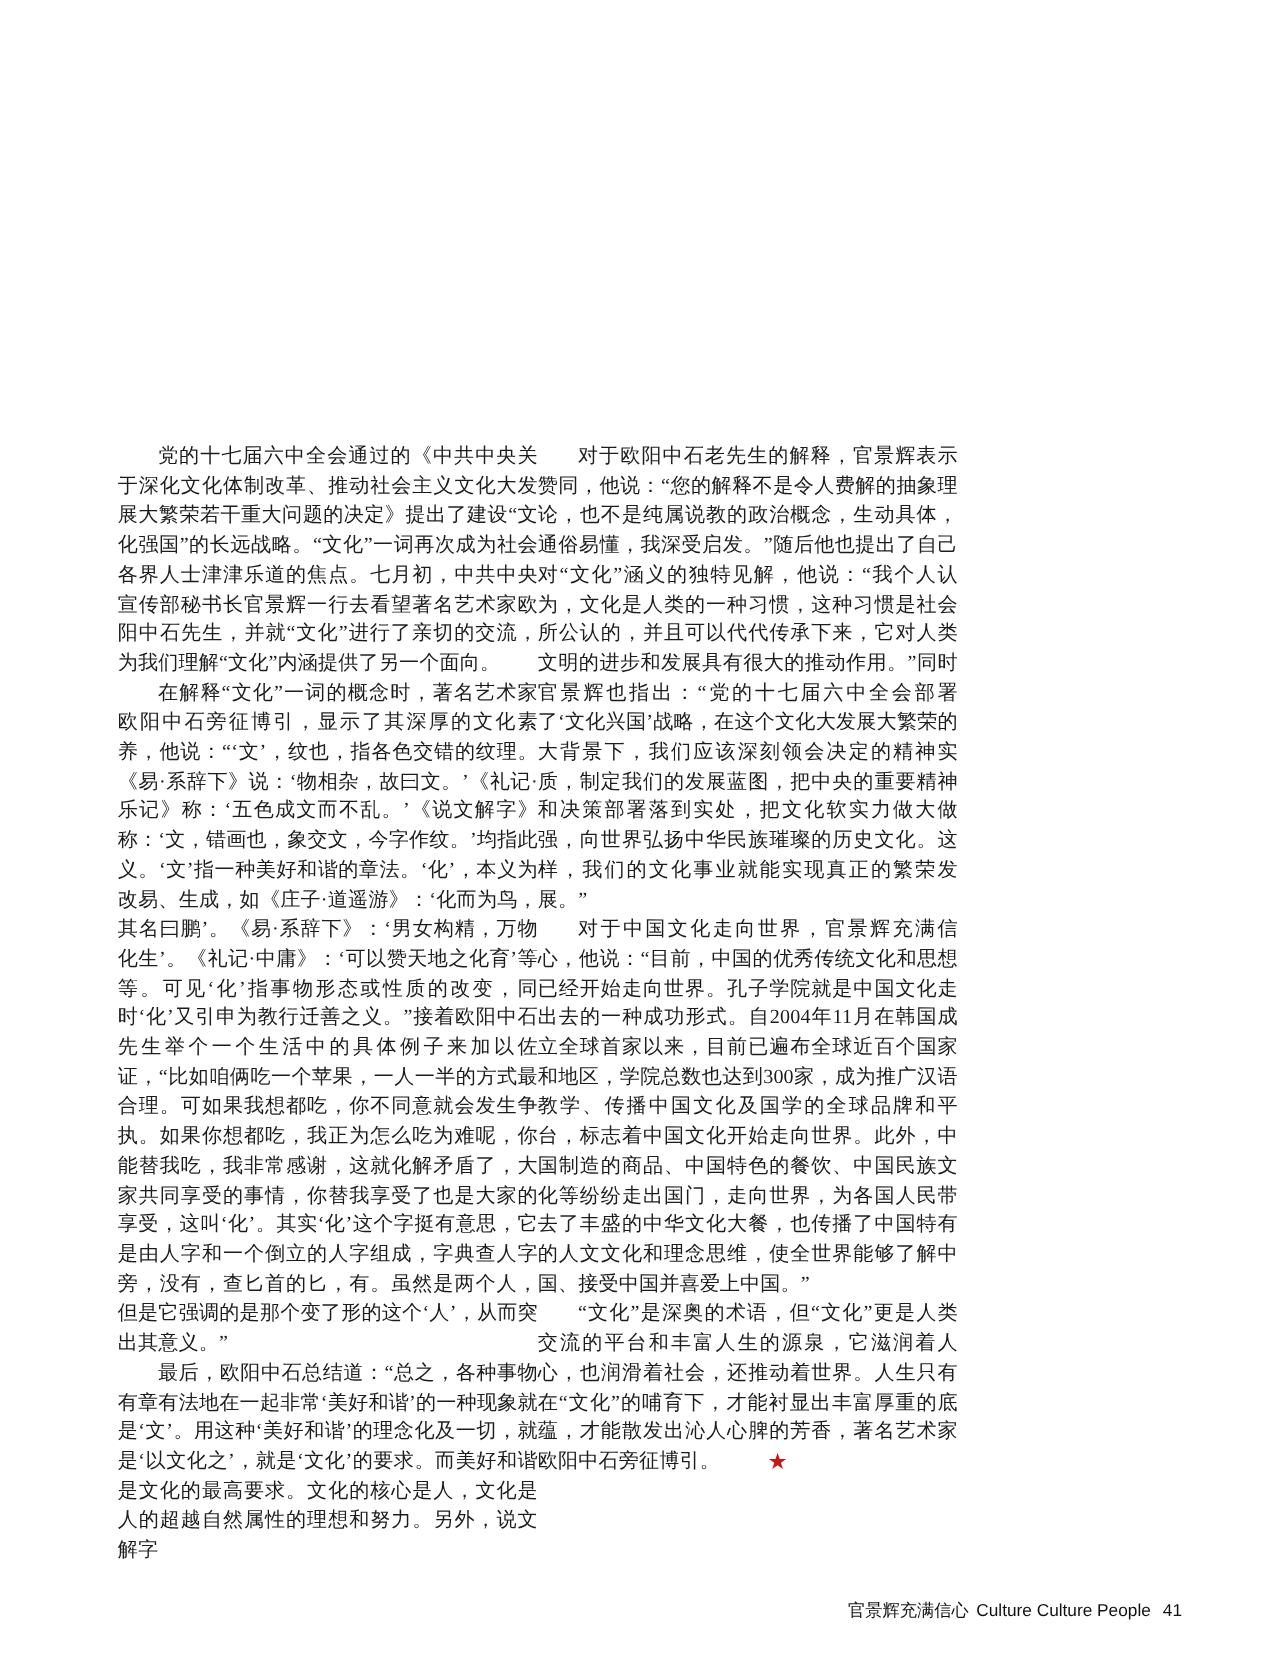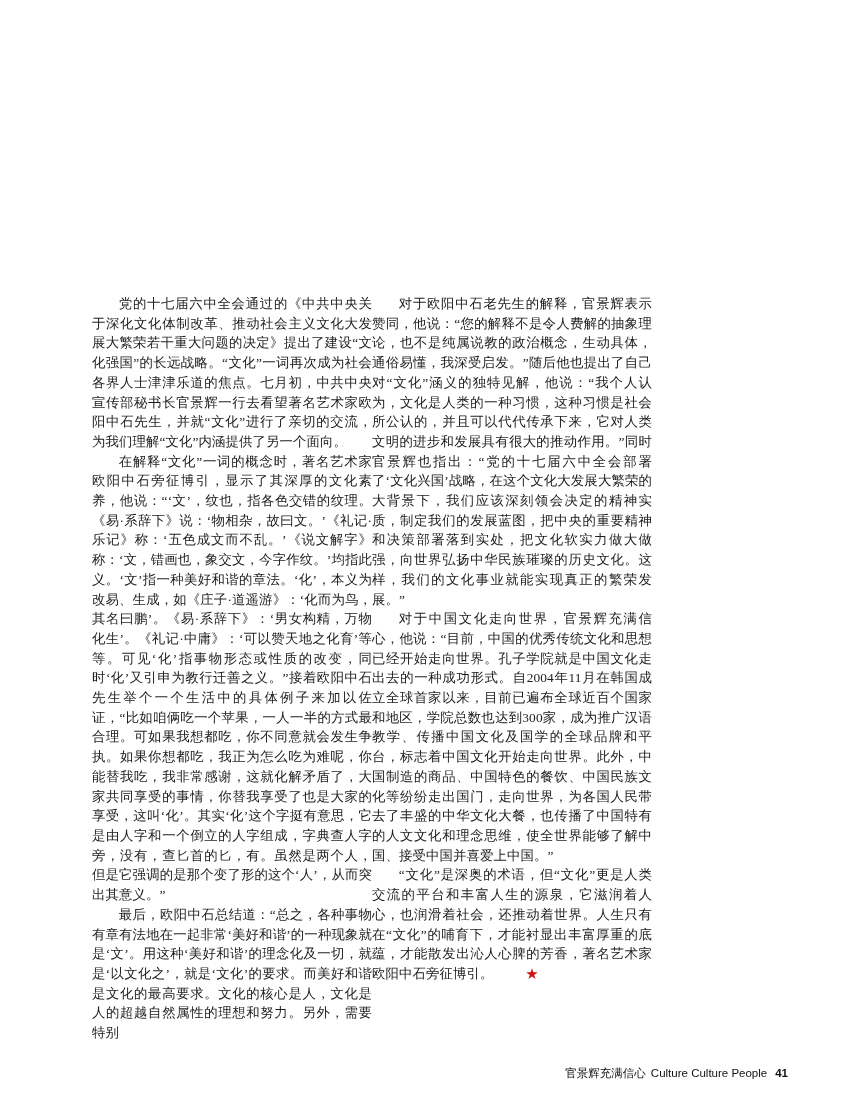--- a/index.html
+++ b/index.html
@@ -14,21 +14,21 @@
     background: #ffffff;
     overflow: hidden;
     font-family: "Liberation Serif", "DejaVu Serif", serif;
   }
   .article {
     position: absolute;
     left: 65px;
     top: 294px;
     width: 587px;
     display: flex;
-    justify-content: flex-end;
+    justify-content: center;
   }
   .col {
     width: 280px;
     font-size: 13.4px;
     line-height: 19.7px;
     text-align: justify;
     color: #1c1c1c;
     letter-spacing: 0.1px;
   }
   .col p {
@@ -53,36 +53,36 @@
     right: 58px;
     white-space: nowrap;
     font-family: "Liberation Sans", "DejaVu Sans", sans-serif;
     font-size: 11.5px;
     color: #111111;
   }
   .footer .en {
     margin-left: 5px;
   }
   .footer .pagenum {
-    font-weight: bold;
+    font-weight: normal;
     margin-left: 8px;
     margin-top: 20px;
   }
 </style>
 </head>
 <body>
 
 <div class="page">
 
   <div class="article">
 
     <div class="col">
       <p>党的十七届六中全会通过的《中共中央关于深化文化体制改革、推动社会主义文化大发展大繁荣若干重大问题的决定》提出了建设“文化强国”的长远战略。“文化”一词再次成为社会各界人士津津乐道的焦点。七月初，中共中央宣传部秘书长官景辉一行去看望著名艺术家欧阳中石先生，并就“文化”进行了亲切的交流，为我们理解“文化”内涵提供了另一个面向。</p>
       <p>在解释“文化”一词的概念时，著名艺术家欧阳中石旁征博引，显示了其深厚的文化素养，他说：“‘文’，纹也，指各色交错的纹理。《易·系辞下》说：‘物相杂，故曰文。’《礼记·乐记》称：‘五色成文而不乱。’《说文解字》称：‘文，错画也，象交文，今字作纹。’均指此义。‘文’指一种美好和谐的章法。‘化’，本义为改易、生成，如《庄子·道遥游》：‘化而为鸟，其名曰鹏’。《易·系辞下》：‘男女构精，万物化生’。《礼记·中庸》：‘可以赞天地之化育’等等。可见‘化’指事物形态或性质的改变，同时‘化’又引申为教行迁善之义。”接着欧阳中石先生举个一个生活中的具体例子来加以佐证，“比如咱俩吃一个苹果，一人一半的方式最合理。可如果我想都吃，你不同意就会发生争执。如果你想都吃，我正为怎么吃为难呢，你能替我吃，我非常感谢，这就化解矛盾了，大家共同享受的事情，你替我享受了也是大家的享受，这叫‘化’。其实‘化’这个字挺有意思，它是由人字和一个倒立的人字组成，字典查人字旁，没有，查匕首的匕，有。虽然是两个人，但是它强调的是那个变了形的这个‘人’，从而突出其意义。”</p>
-      <p>最后，欧阳中石总结道：“总之，各种事物有章有法地在一起非常‘美好和谐’的一种现象就是‘文’。用这种‘美好和谐’的理念化及一切，就是‘以文化之’，就是‘文化’的要求。而美好和谐是文化的最高要求。文化的核心是人，文化是人的超越自然属性的理想和努力。另外，需要特别</p>
+      <p>最后，欧阳中石总结道：“总之，各种事物有章有法地在一起非常‘美好和谐’的一种现象就是‘文’。用这种‘美好和谐’的理念化及一切，就是‘以文化之’，就是‘文化’的要求。而美好和谐是文化的最高要求。文化的核心是人，文化是人的超越自然属性的理想和努力。另外，说文解字</p>
     </div>
 
     <div class="col">
       <p>对于欧阳中石老先生的解释，官景辉表示赞同，他说：“您的解释不是令人费解的抽象理论，也不是纯属说教的政治概念，生动具体，通俗易懂，我深受启发。”随后他也提出了自己对“文化”涵义的独特见解，他说：“我个人认为，文化是人类的一种习惯，这种习惯是社会所公认的，并且可以代代传承下来，它对人类文明的进步和发展具有很大的推动作用。”同时官景辉也指出：“党的十七届六中全会部署了‘文化兴国’战略，在这个文化大发展大繁荣的大背景下，我们应该深刻领会决定的精神实质，制定我们的发展蓝图，把中央的重要精神和决策部署落到实处，把文化软实力做大做强，向世界弘扬中华民族璀璨的历史文化。这样，我们的文化事业就能实现真正的繁荣发展。”</p>
       <p>对于中国文化走向世界，官景辉充满信心，他说：“目前，中国的优秀传统文化和思想已经开始走向世界。孔子学院就是中国文化走出去的一种成功形式。自2004年11月在韩国成立全球首家以来，目前已遍布全球近百个国家和地区，学院总数也达到300家，成为推广汉语教学、传播中国文化及国学的全球品牌和平台，标志着中国文化开始走向世界。此外，中国制造的商品、中国特色的餐饮、中国民族文化等纷纷走出国门，走向世界，为各国人民带去了丰盛的中华文化大餐，也传播了中国特有的人文文化和理念思维，使全世界能够了解中国、接受中国并喜爱上中国。”</p>
       <p><span>“文化”是深奥的术语，但“文化”更是人类交流的平台和丰富人生的源泉，它滋润着人心，也润滑着社会，还推动着世界。人生只有在“文化”的哺育下，才能衬显出丰富厚重的底蕴，才能散发出沁人心脾的芳香，著名艺术家欧阳中石旁征博引。</span><span class="star" style="color: rgb(205, 20, 20);">★</span></p>
     </div>
 
   </div>
 

